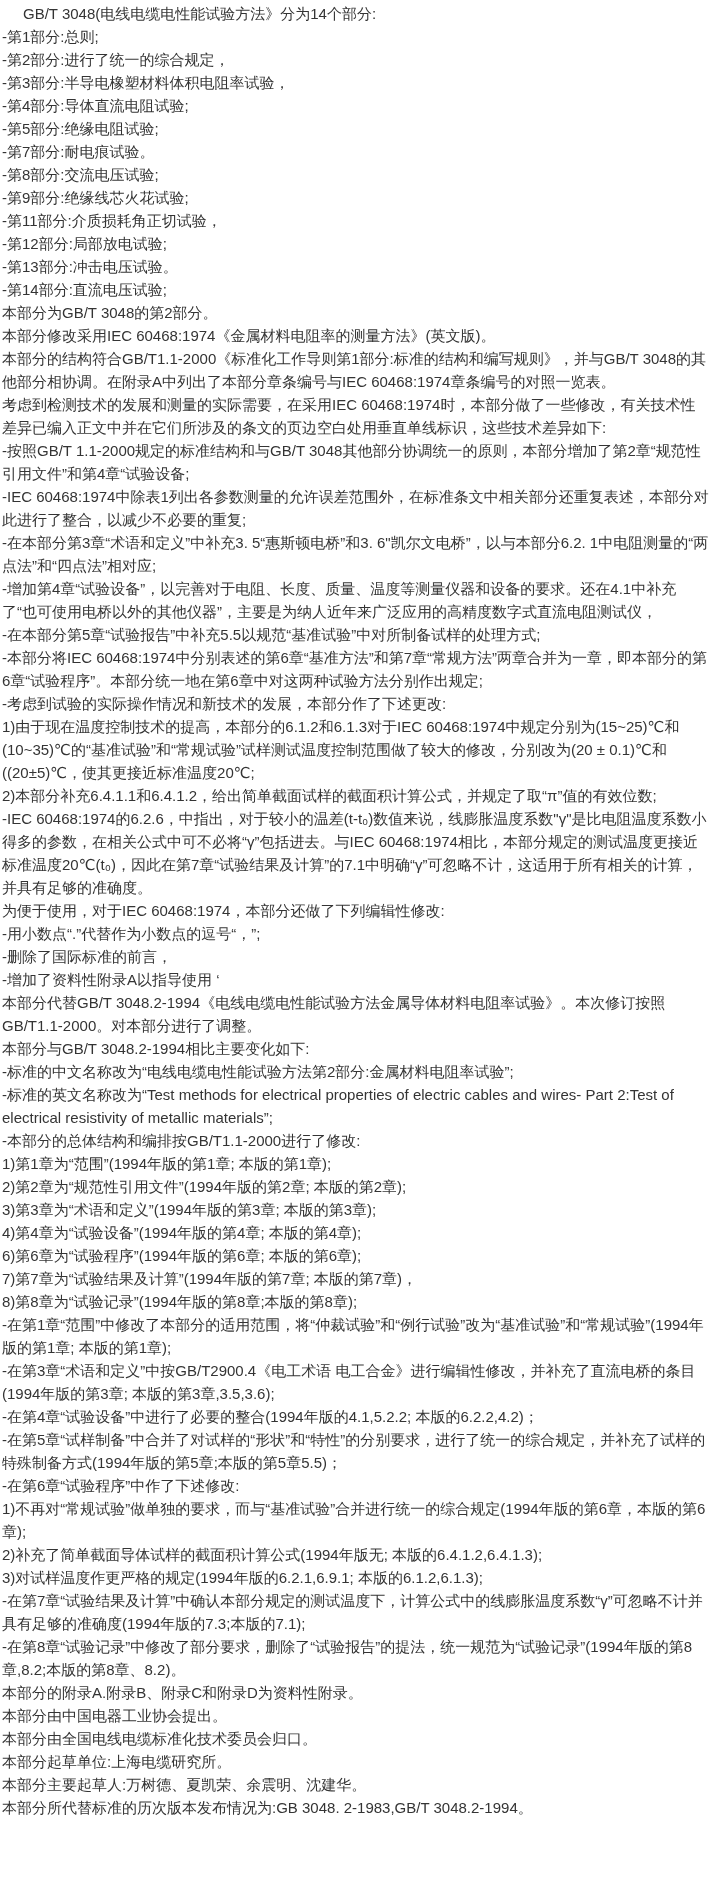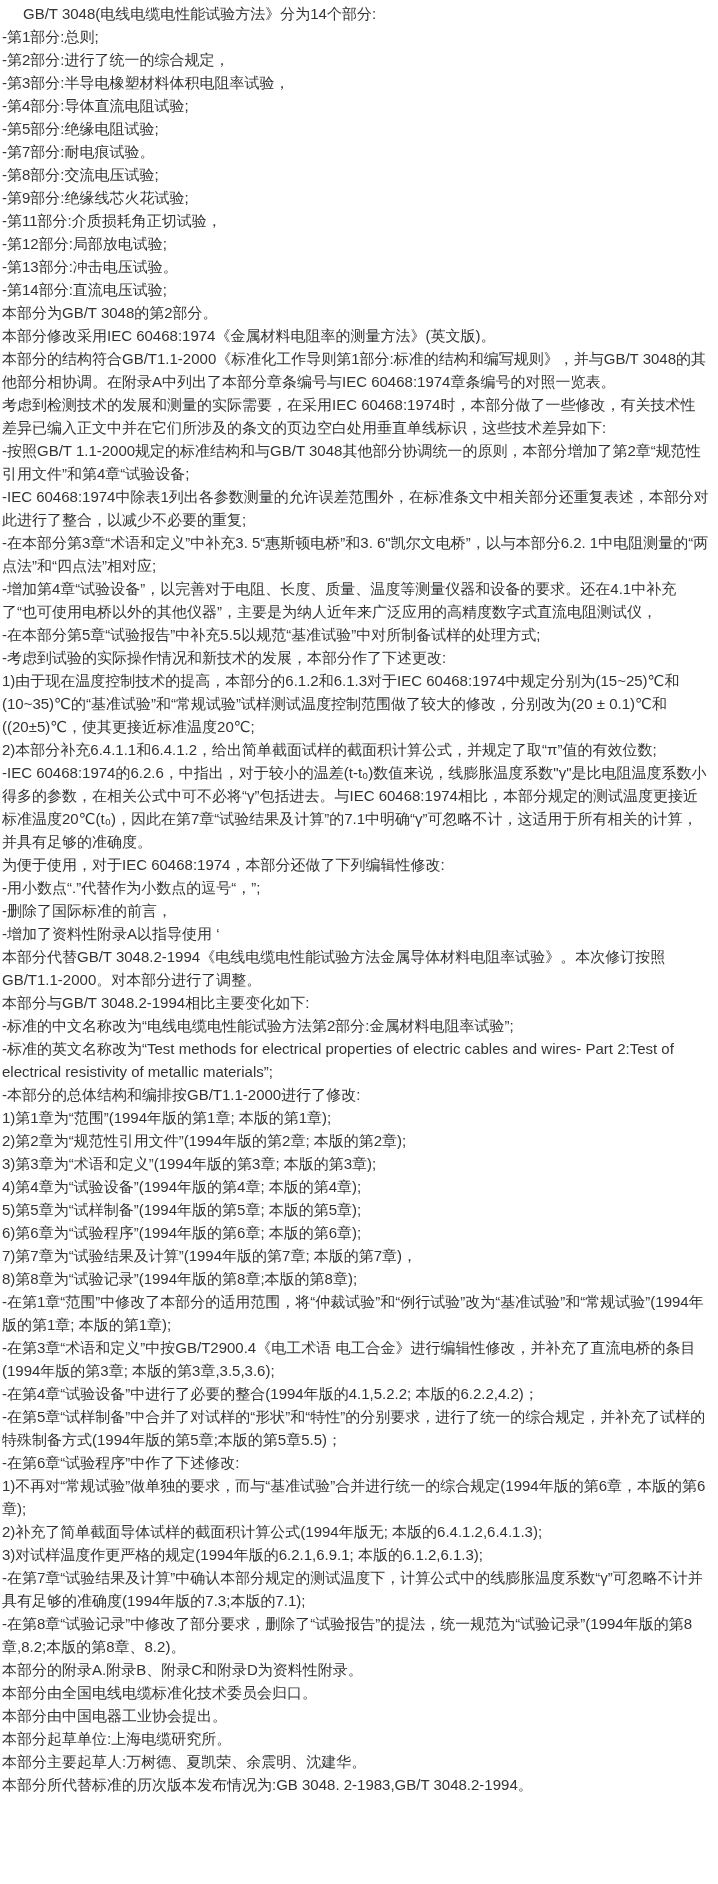--- a/index.html
+++ b/index.html
@@ -46,51 +46,51 @@
       <p class="line">-第14部分:直流电压试验;</p>
       <p class="line">本部分为GB/T 3048的第2部分。</p>
       <p class="line">本部分修改采用IEC 60468:1974《金属材料电阻率的测量方法》(英文版)。</p>
       <p class="line">本部分的结构符合GB/T1.1-2000《标准化工作导则第1部分:标准的结构和编写规则》，并与GB/T 3048的其他部分相协调。在附录A中列出了本部分章条编号与IEC 60468:1974章条编号的对照一览表。</p>
       <p class="line">考虑到检测技术的发展和测量的实际需要，在采用IEC 60468:1974时，本部分做了一些修改，有关技术性差异已编入正文中并在它们所涉及的条文的页边空白处用垂直单线标识，这些技术差异如下:</p>
       <p class="line">-按照GB/T 1.1-2000规定的标准结构和与GB/T 3048其他部分协调统一的原则，本部分增加了第2章“规范性引用文件”和第4章“试验设备;</p>
       <p class="line">-IEC 60468:1974中除表1列出各参数测量的允许误差范围外，在标准条文中相关部分还重复表述，本部分对此进行了整合，以减少不必要的重复;</p>
       <p class="line">-在本部分第3章“术语和定义”中补充3. 5“惠斯顿电桥”和3. 6"凯尔文电桥”，以与本部分6.2. 1中电阻测量的“两点法”和“四点法”相对应;</p>
       <p class="line">-增加第4章“试验设备”，以完善对于电阻、长度、质量、温度等测量仪器和设备的要求。还在4.1中补充了“也可使用电桥以外的其他仪器”，主要是为纳人近年来广泛应用的高精度数字式直流电阻测试仪，</p>
       <p class="line">-在本部分第5章“试验报告”中补充5.5以规范“基准试验”中对所制备试样的处理方式;</p>
+      <p class="line">-本部分将IEC 60468:1974中分别表述的第6章“基准方法”和第7章“常规方法”两章合并为一章，即本部分的第6章“试验程序”。本部分统一地在第6章中对这两种试验方法分别作出规定;</p>
       <p class="line">-考虑到试验的实际操作情况和新技术的发展，本部分作了下述更改:</p>
       <p class="line">1)由于现在温度控制技术的提高，本部分的6.1.2和6.1.3对于IEC 60468:1974中规定分别为(15~25)℃和(10~35)℃的“基准试验”和“常规试验”试样测试温度控制范围做了较大的修改，分别改为(20 ± 0.1)℃和((20±5)℃，使其更接近标准温度20℃;</p>
       <p class="line">2)本部分补充6.4.1.1和6.4.1.2，给出简单截面试样的截面积计算公式，并规定了取“π”值的有效位数;</p>
       <p class="line">-IEC 60468:1974的6.2.6，中指出，对于较小的温差(t-t₀)数值来说，线膨胀温度系数"γ"是比电阻温度系数小得多的参数，在相关公式中可不必将“γ”包括进去。与IEC 60468:1974相比，本部分规定的测试温度更接近标准温度20℃(t₀)，因此在第7章“试验结果及计算”的7.1中明确“γ”可忽略不计，这适用于所有相关的计算，并具有足够的准确度。</p>
       <p class="line">为便于使用，对于IEC 60468:1974，本部分还做了下列编辑性修改:</p>
       <p class="line">-用小数点“.”代替作为小数点的逗号“，”;</p>
       <p class="line">-删除了国际标准的前言，</p>
       <p class="line">-增加了资料性附录A以指导使用 ‘</p>
       <p class="line">本部分代替GB/T 3048.2-1994《电线电缆电性能试验方法金属导体材料电阻率试验》。本次修订按照GB/T1.1-2000。对本部分进行了调整。</p>
       <p class="line">本部分与GB/T 3048.2-1994相比主要变化如下:</p>
       <p class="line">-标准的中文名称改为“电线电缆电性能试验方法第2部分:金属材料电阻率试验”;</p>
       <p class="line">-标准的英文名称改为“Test methods for electrical properties of electric cables and wires- Part 2:Test of electrical resistivity of metallic materials”;</p>
       <p class="line">-本部分的总体结构和编排按GB/T1.1-2000进行了修改:</p>
       <p class="line">1)第1章为“范围”(1994年版的第1章; 本版的第1章);</p>
       <p class="line">2)第2章为“规范性引用文件”(1994年版的第2章; 本版的第2章);</p>
       <p class="line">3)第3章为“术语和定义”(1994年版的第3章; 本版的第3章);</p>
       <p class="line">4)第4章为“试验设备”(1994年版的第4章; 本版的第4章);</p>
-      <p class="line">5)第5章为“试样制备”(1994年版的第5章; 本版的第5章);</p>
       <p class="line">6)第6章为“试验程序”(1994年版的第6章; 本版的第6章);</p>
       <p class="line">7)第7章为“试验结果及计算”(1994年版的第7章; 本版的第7章)，</p>
       <p class="line">8)第8章为“试验记录”(1994年版的第8章;本版的第8章);</p>
       <p class="line">-在第1章“范围”中修改了本部分的适用范围，将“仲裁试验”和“例行试验”改为“基准试验”和“常规试验”(1994年版的第1章; 本版的第1章);</p>
       <p class="line">-在第3章“术语和定义”中按GB/T2900.4《电工术语 电工合金》进行编辑性修改，并补充了直流电桥的条目(1994年版的第3章; 本版的第3章,3.5,3.6);</p>
       <p class="line">-在第4章“试验设备”中进行了必要的整合(1994年版的4.1,5.2.2; 本版的6.2.2,4.2)；</p>
       <p class="line">-在第5章“试样制备”中合并了对试样的“形状”和“特性”的分别要求，进行了统一的综合规定，并补充了试样的特殊制备方式(1994年版的第5章;本版的第5章5.5)；</p>
       <p class="line">-在第6章“试验程序”中作了下述修改:</p>
       <p class="line">1)不再对“常规试验”做单独的要求，而与“基准试验”合并进行统一的综合规定(1994年版的第6章，本版的第6章);</p>
       <p class="line">2)补充了简单截面导体试样的截面积计算公式(1994年版无; 本版的6.4.1.2,6.4.1.3);</p>
       <p class="line">3)对试样温度作更严格的规定(1994年版的6.2.1,6.9.1; 本版的6.1.2,6.1.3);</p>
       <p class="line">-在第7章“试验结果及计算”中确认本部分规定的测试温度下，计算公式中的线膨胀温度系数“γ”可忽略不计并具有足够的准确度(1994年版的7.3;本版的7.1);</p>
       <p class="line">-在第8章“试验记录”中修改了部分要求，删除了“试验报告”的提法，统一规范为“试验记录”(1994年版的第8章,8.2;本版的第8章、8.2)。</p>
       <p class="line">本部分的附录A.附录B、附录C和附录D为资料性附录。</p>
+      <p class="line">本部分由中国电器工业协会提出。</p>
       <p class="line">本部分由全国电线电缆标准化技术委员会归口。</p>
-      <p class="line">本部分由中国电器工业协会提出。</p>
       <p class="line">本部分起草单位:上海电缆研究所。</p>
       <p class="line">本部分主要起草人:万树德、夏凯荣、余震明、沈建华。</p>
       <p class="line">本部分所代替标准的历次版本发布情况为:GB 3048. 2-1983,GB/T 3048.2-1994。</p>
     </div>
 </div>
 
 </body></html>

